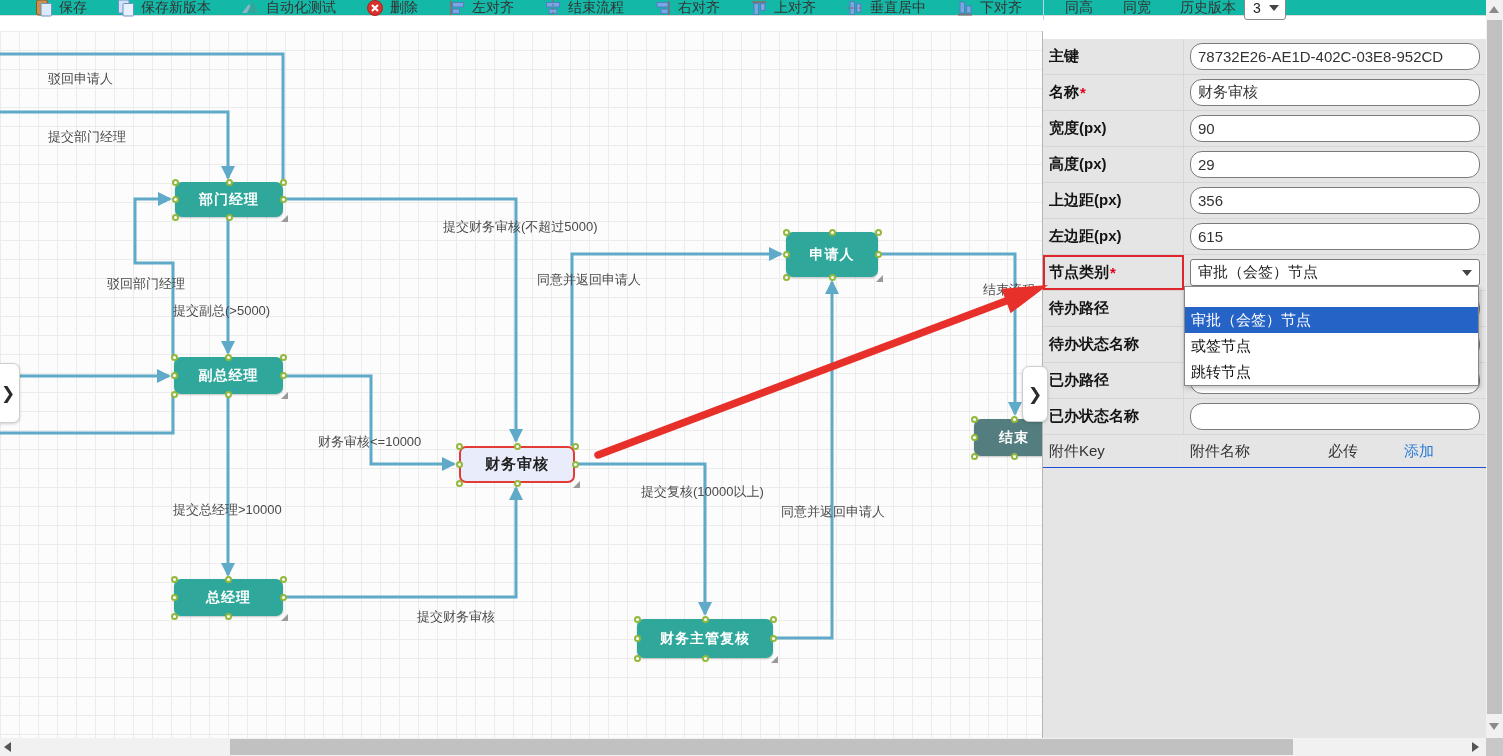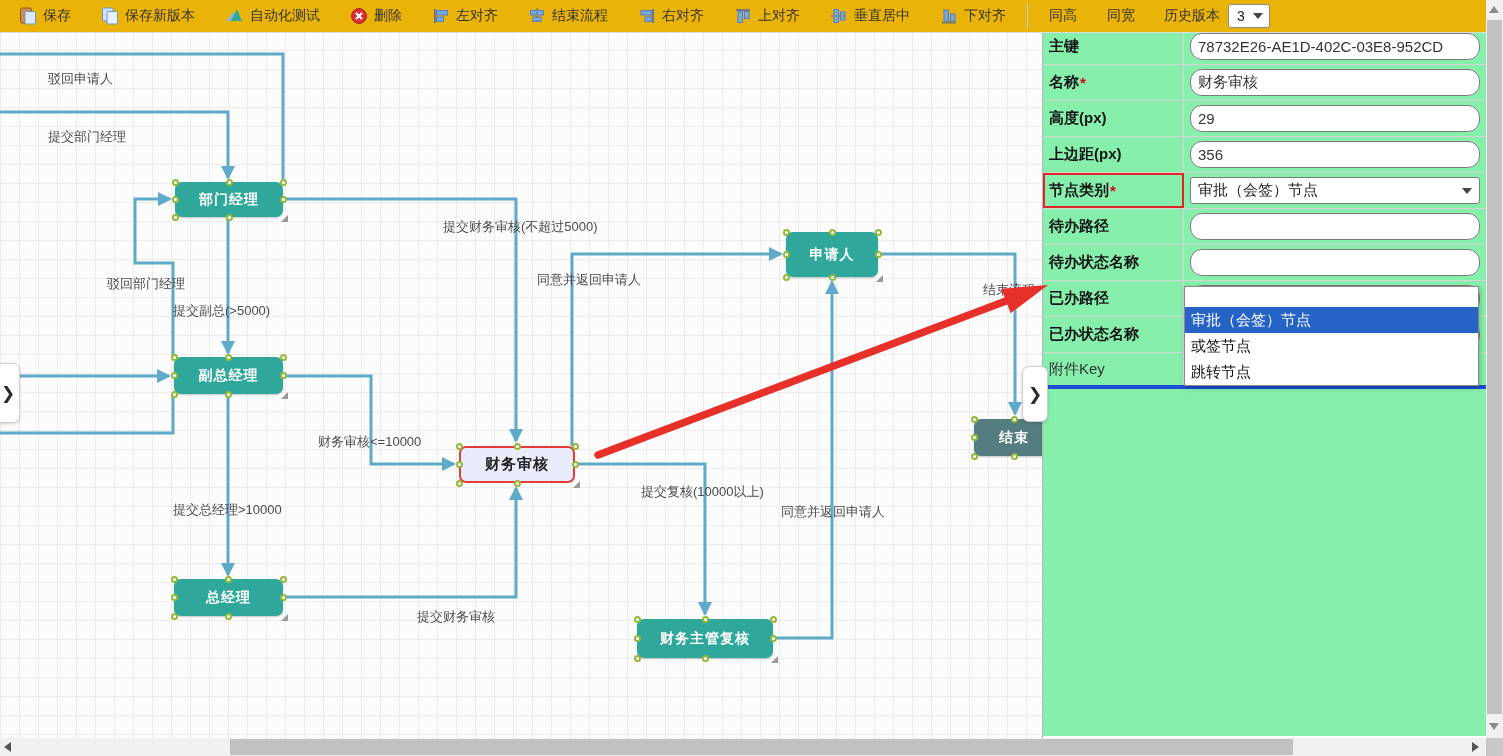--- a/index.html
+++ b/index.html
@@ -1,20 +1,20 @@
 <!DOCTYPE html>
 <html><head>
 <meta charset="utf-8">
 <style>
   html,body{margin:0;padding:0;width:1503px;height:756px;overflow:hidden;
     font-family:"Liberation Sans","DejaVu Sans",sans-serif;background:#fff;position:relative;}
 
   
-  #toolbar{position:absolute;left:0;top:0;width:1503px;height:33px;background:#eab308;
-    border-bottom:1px solid #dcdcdc;display:flex;align-items:center;padding-left:4px;box-sizing:border-box;z-index:25;}
+  #toolbar{position:absolute;left:0;top:0;width:1503px;height:16px;background:#14b8a6;
+    border-bottom:1px solid #dcdcdc;display:flex;align-items:center;padding-left:20px;box-sizing:border-box;z-index:25;}
   .tbtn{display:flex;align-items:center;gap:6px;padding:0 15px;height:26px;font-size:14px;color:#333;cursor:default;white-space:nowrap;}
   .tbtn .ticon{display:flex;align-items:center;}
   .tsep{width:1px;height:24px;background:#b9d2ea;margin:0 6px;}
   .tselect{border:1px solid #8a8a8a;border-radius:3px;height:22px;margin-left:8px;padding:0 6px 0 8px;
     display:flex;align-items:center;gap:8px;font-size:14px;color:#222;background:#fff;}
   .chev{width:0;height:0;border-left:5px solid transparent;border-right:5px solid transparent;border-top:6px solid #444;}
 
   
   #canvas{position:absolute;left:0;top:31px;width:1043px;height:707px;overflow:hidden;
     background-color:#fcfcfc;border-right:1px solid #b5b5b5;box-sizing:border-box;
@@ -30,32 +30,32 @@
   .dot{position:absolute;width:7px;height:7px;border-radius:50%;background:#fff;border:2px solid #93b83c;box-sizing:border-box;z-index:6;}
   .rsz{position:absolute;width:0;height:0;border-left:7px solid transparent;border-bottom:7px solid #9a9a9a;z-index:6;}
 
   
   .collapse-tab{position:absolute;background:#fff;border:1px solid #cfcfcf;box-shadow:0 1px 3px rgba(0,0,0,.18);
     display:flex;align-items:center;justify-content:center;z-index:20;font-weight:bold;color:#2b2b2b;font-size:17px;}
   #left-collapse{left:-4px;top:363px;width:22px;height:58px;border-radius:0 7px 7px 0;}
   #right-collapse{left:1022px;top:366px;width:24px;height:54px;border-radius:7px;}
 
   
-  #panel{position:absolute;left:1043px;top:29px;width:443px;height:707px;background:#86efac;box-sizing:border-box;}
+  #panel{position:absolute;left:1043px;top:39px;width:443px;height:707px;background:#e5e5e5;box-sizing:border-box;}
   .prow{display:grid;grid-template-columns:141px 1fr;height:36px;border-bottom:1px solid #d6d6d6;box-sizing:border-box;}
   .plabel{font-weight:bold;font-size:15px;color:#141414;display:flex;align-items:center;padding-left:6px;
     border-right:1px solid #d6d6d6;box-sizing:border-box;}
   .plabel .req{color:#e00020;margin-left:1px;}
   .plabel.red-outline{outline:2px solid #e0262b;outline-offset:-2px;}
   .pfield{position:relative;display:flex;align-items:center;}
   .pfield input{width:calc(100% - 12px);height:27px;margin:0 6px;border:1px solid #7b7b7b;border-radius:12px;
     font-size:15px;padding:0 7px;box-sizing:border-box;color:#333;background:#fff;outline:none;}
   .pfield .selbox{width:calc(100% - 12px);height:27px;margin:0 6px;border:1px solid #7b7b7b;border-radius:3px;
     font-size:15px;padding:0 7px;box-sizing:border-box;color:#222;background:#fff;display:flex;align-items:center;justify-content:space-between;}
-  .attach-row{display:grid;grid-template-columns:141px 138px 76px 1fr;height:32px;border-bottom:4px solid #1d4ed8;
+  .attach-row{display:grid;grid-template-columns:141px 138px 76px 1fr;height:32px;border-bottom:1px solid #1d4ed8;
     font-size:15px;color:#333;align-items:center;}
   .attach-row>div{padding-left:6px;height:100%;display:flex;align-items:center;border-right:1px solid #e3e3e3;box-sizing:border-box;}
   .attach-row>div:last-child{border-right:none;}
   .attach-row .add{color:#2b7bd6;cursor:pointer;}
 
   
   #dropdown-popup{position:absolute;left:1184px;top:286px;width:293px;background:#fff;border:1px solid #888;
     box-shadow:1px 2px 5px rgba(0,0,0,.25);z-index:40;font-size:15px;color:#111;}
   #dropdown-popup .opt{height:26px;line-height:26px;padding-left:6px;white-space:nowrap;}
   #dropdown-popup .opt.blank{height:20px;}
@@ -327,32 +327,48 @@
         <div class="plabel">
           <span>名称</span>
           <span class="req">*</span>
         </div>
         <div class="pfield">
           <input type="text" value="财务审核" style="">
         </div>
       </div>
       <div class="prow">
         <div class="plabel">
+          <span>宽度(px)</span>
+        </div>
+        <div class="pfield">
+          <input type="text" value="90" style="">
+        </div>
+      </div>
+      <div class="prow">
+        <div class="plabel">
           <span>高度(px)</span>
         </div>
         <div class="pfield">
           <input type="text" value="29" style="">
         </div>
       </div>
       <div class="prow">
         <div class="plabel">
           <span>上边距(px)</span>
         </div>
         <div class="pfield">
           <input type="text" value="356" style="">
+        </div>
+      </div>
+      <div class="prow">
+        <div class="plabel">
+          <span>左边距(px)</span>
+        </div>
+        <div class="pfield">
+          <input type="text" value="615" style="">
         </div>
       </div>
       <div class="prow">
         <div class="plabel red-outline">
           <span>节点类别</span>
           <span class="req">*</span>
         </div>
         <div class="pfield">
           <div class="selbox">
             <span>审批（会签）节点</span>

